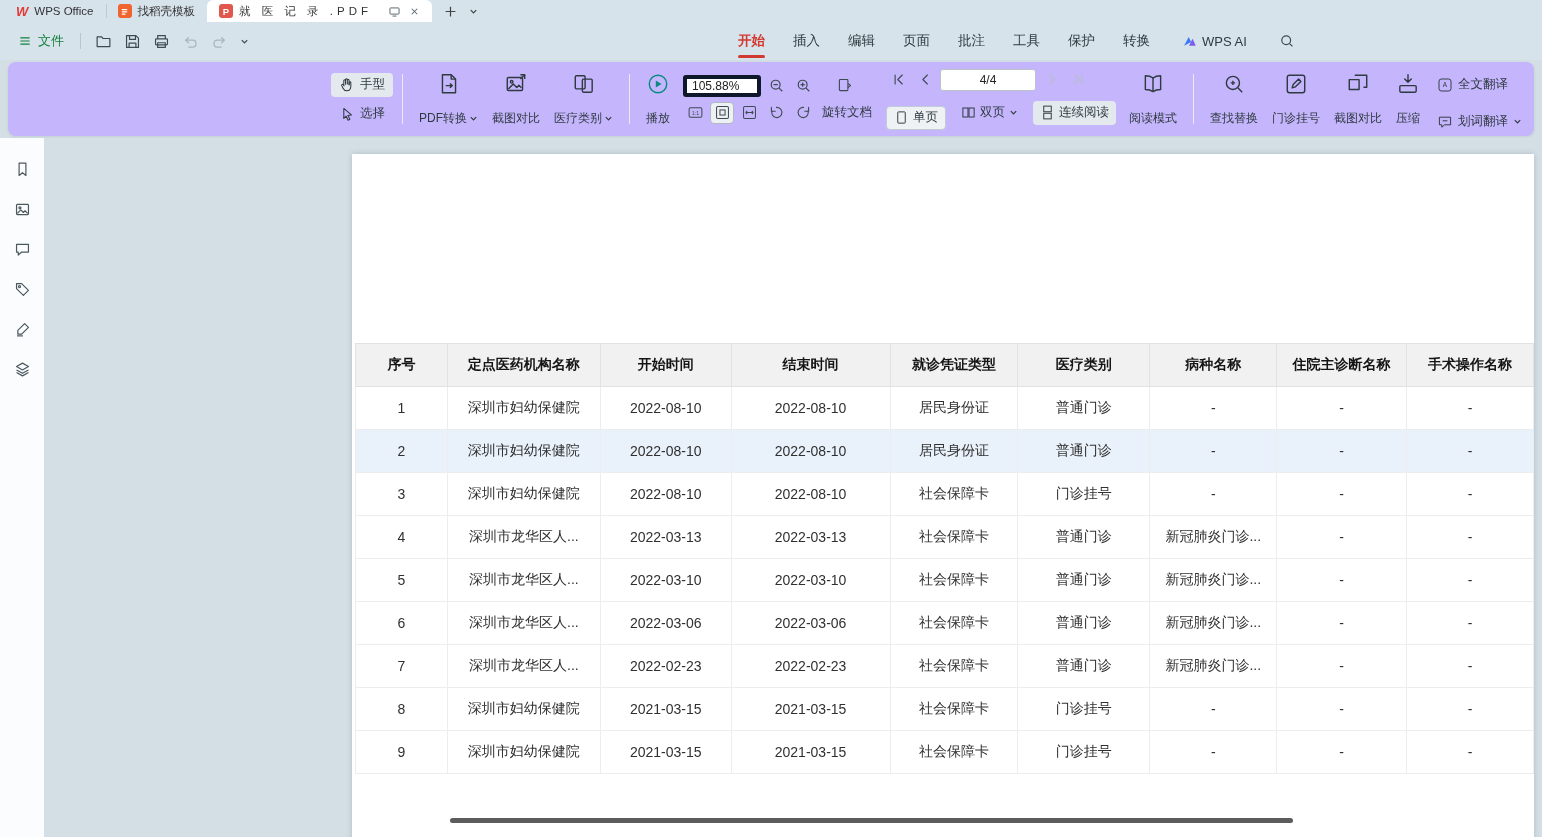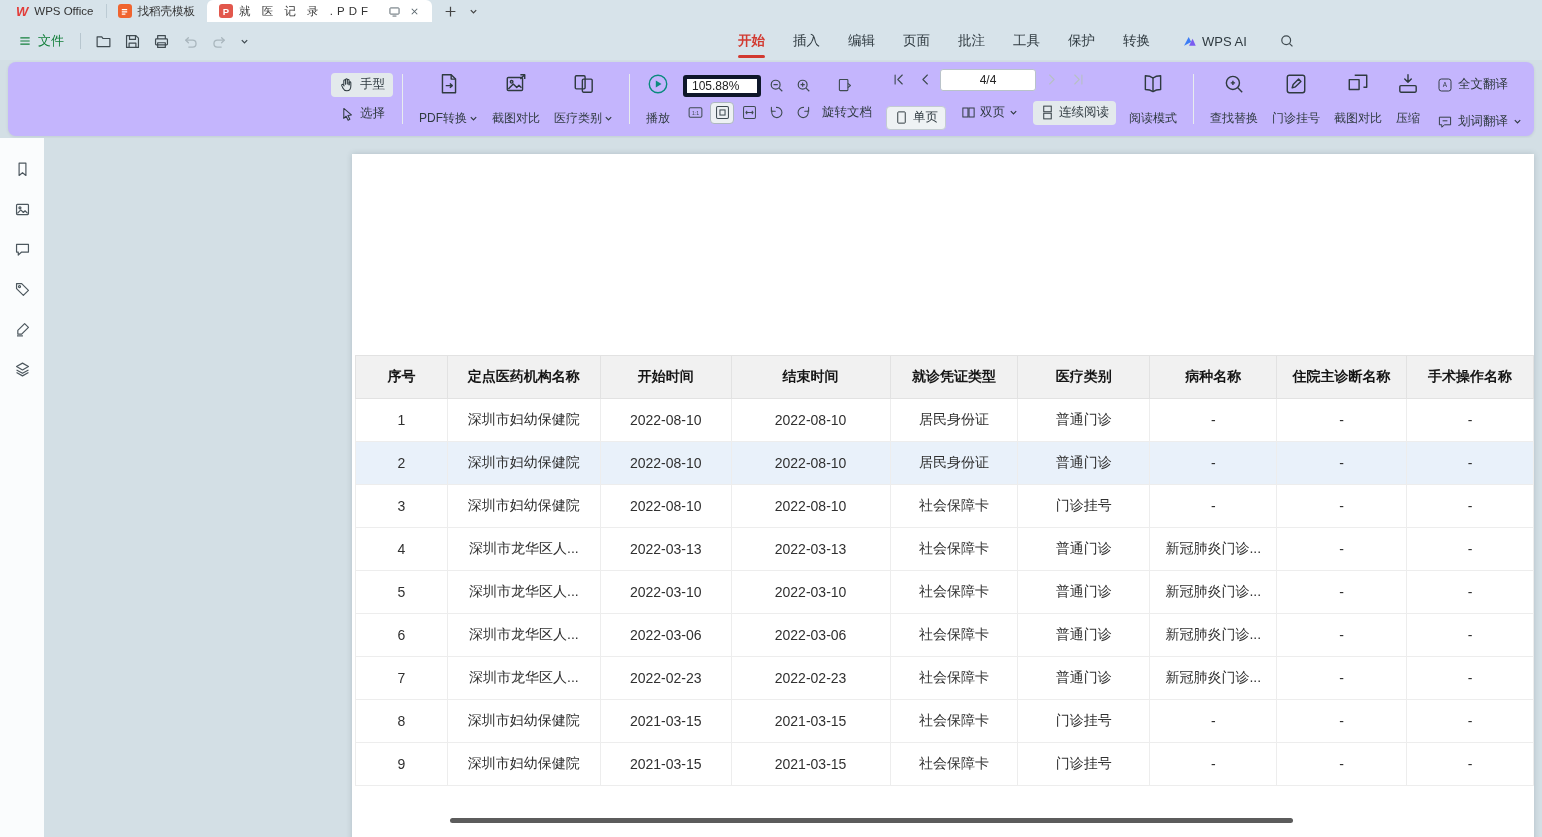--- a/index.html
+++ b/index.html
@@ -55,21 +55,21 @@
   .mini-lbl { font-size:12.5px; color:#2f3a40; padding:0 4px; }
   .tr-row { display:flex; align-items:center; gap:5px; height:24px; padding:0 6px; border-radius:4px; font-size:12.5px; color:#2f3a40;margin-top:8px; }
   .cv { width:9px; height:9px; }
 
   
   .main { display:flex; height:699px; }
   .side { width:44px; background:#fafcfd; display:flex; flex-direction:column; align-items:center; padding-top:21px; gap:20px; flex:none; }
   .side .sic { width:20px; height:20px; color:#4c575e; display:flex; align-items:center; justify-content:center; border-radius:4px; }
   .viewport { position:relative; flex:1; background:#d3dfe5; overflow:hidden; }
   .page { position:absolute; left:308px; top:16px; width:1182px; height:760px; background:#fff; box-shadow:0 0 6px rgba(30,50,60,.18); }
-  table { border-collapse:collapse; position:absolute; left:3px; top:201px; table-layout:fixed; }
+  table { border-collapse:collapse; position:absolute; left:3px; top:189px; table-layout:fixed; }
   col:nth-child(1){width:92px} col:nth-child(2){width:153px} col:nth-child(3){width:131px}
   col:nth-child(4){width:159px} col:nth-child(5){width:128px} col:nth-child(6){width:132px}
   col:nth-child(7){width:127px} col:nth-child(8){width:130px} col:nth-child(9){width:127px}
   th { height:43px; background:#f1f1f1; font-size:14px; font-weight:bold; color:#151515; border:1px solid #e2e2e2; text-align:center; }
   td { height:43px; font-size:14px; color:#303030; border:1px solid #ededed; text-align:center; overflow:hidden; text-overflow:ellipsis; }
   tr.hl td { background:#e9f1fa; }
   .hscroll { position:absolute; left:406px; top:680px; width:843px; height:5px; background:#5c5c5c; border-radius:3px; }
 </style>
 </head>
 <body>

